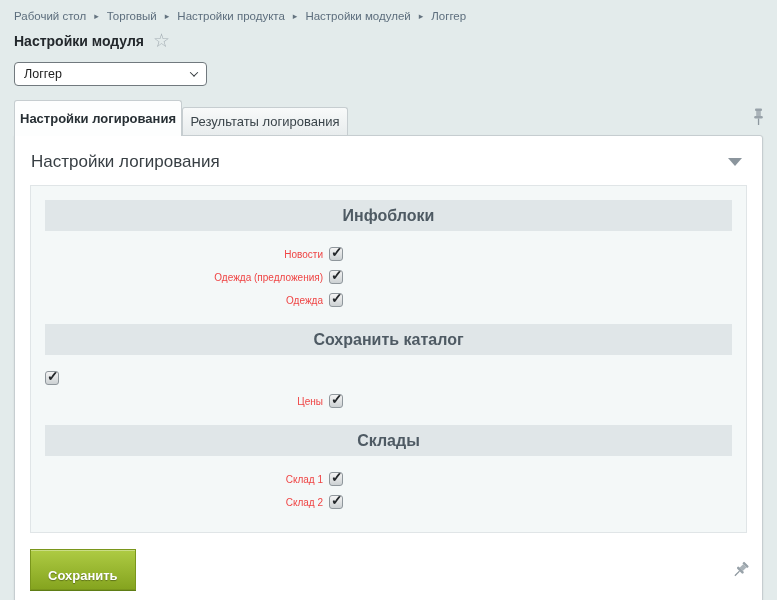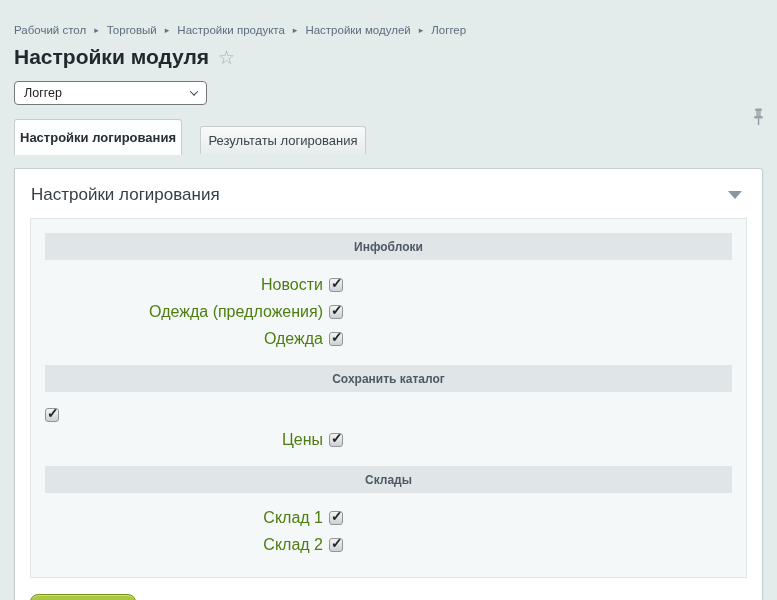--- a/index.html
+++ b/index.html
@@ -4,21 +4,21 @@
 <style>
   * { box-sizing: border-box; margin: 0; padding: 0; }
   html, body { width: 777px; height: 600px; }
   body {
     position: relative;
     background: #e3ebeb;
     font-family: "Liberation Sans", sans-serif;
     overflow: hidden;
     color: #222;
   }
-  .wrap { padding: 14px 14px; }
+  .wrap { padding: 0 14px; }
 
   
   .breadcrumb {
     padding-top: 10px;
     font-size: 11.5px;
     display: flex;
     align-items: center;
   }
   .breadcrumb a {
     color: #5d6e7d;
@@ -28,21 +28,21 @@
   .breadcrumb .sep {
     color: #64737f;
     font-size: 9px;
     margin: 0 8px;
     line-height: 1;
   }
 
   
   .title-row { display: flex; align-items: center; margin-top: 9px; }
   .title-row h1 {
-    font-size: 21px;
+    font-size: 14px;
     font-weight: bold;
     color: #23282c;
   }
   .star {
     font-size: 19px;
     color: #a3adb3;
     margin-left: 9px;
     cursor: pointer;
     line-height: 1;
   }
@@ -96,21 +96,21 @@
     font-weight: bold;
     color: #272f34;
     margin-bottom: -1px;
     padding-bottom: 1px;
   }
   .tab.inactive {
     width: 166px;
     height: 28px;
     background: linear-gradient(#f8fafa, #e8eced);
     color: #3a444a;
-    margin-left: 18px;
+    margin-left: 0;
   }
   .pin-top {
     position: absolute;
     top: 108px;
     right: 12px;
     cursor: pointer;
     line-height: 0;
   }
 
   
@@ -144,37 +144,37 @@
 
   .form-area {
     margin: 0 15px;
     background: #f4f8f8;
     border: 1px solid #e0e5e7;
     padding: 14px;
   }
   .section-bar {
     background: #e0e6e8;
     text-align: center;
-    font-size: 12px;
+    font-size: 16px;
     font-weight: bold;
     color: #4e5a63;
     padding: 7px 0 6px;
     margin-bottom: 12px;
   }
   .rows { margin-bottom: 12px; }
   .row {
     display: flex;
     align-items: center;
     padding: 4px 0 5px;
   }
   .row .lbl {
     width: 278px;
     text-align: right;
-    font-size: 16px;
-    color: #4d7c0f;
+    font-size: 10px;
+    color: #ef4444;
     margin-right: 6px;
   }
   input.cb {
     appearance: none;
     -webkit-appearance: none;
     width: 14px; height: 14px;
     border: 1px solid #8f979c;
     border-radius: 3px;
     background: linear-gradient(#f4f4f4, #ccd1d3);
     position: relative;
@@ -192,28 +192,28 @@
 
   .panel-footer {
     padding: 16px 15px 15px;
     display: flex;
     align-items: center;
     justify-content: space-between;
   }
   .save-btn {
     background: linear-gradient(#aecb43, #85a41f);
     border: 1px solid #7a961c;
-    border-radius: 8px;
+    border-radius: 0;
     box-shadow: 0 1px 0 #5f7d15, inset 0 1px 0 rgba(255,255,255,.35);
     color: #fff;
     font-family: "Liberation Sans", sans-serif;
     font-size: 13px;
     font-weight: bold;
     text-shadow: 0 1px 1px rgba(0,0,0,.35);
-    padding: 12px 17px 6px;
+    padding: 18px 17px 6px;
     cursor: pointer;
   }
   .pin-bottom { cursor: pointer; line-height: 0; transform: rotate(45deg); }
 </style>
 </head>
 <body>
 
 <div class="wrap">
   <div class="breadcrumb">
     <a>Рабочий стол</a>

